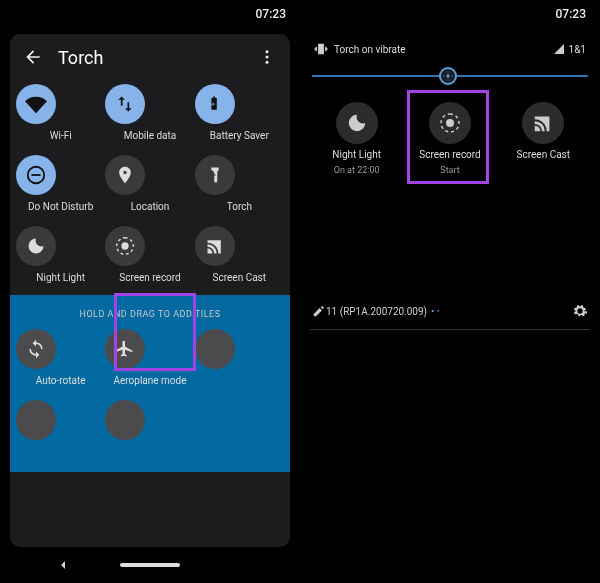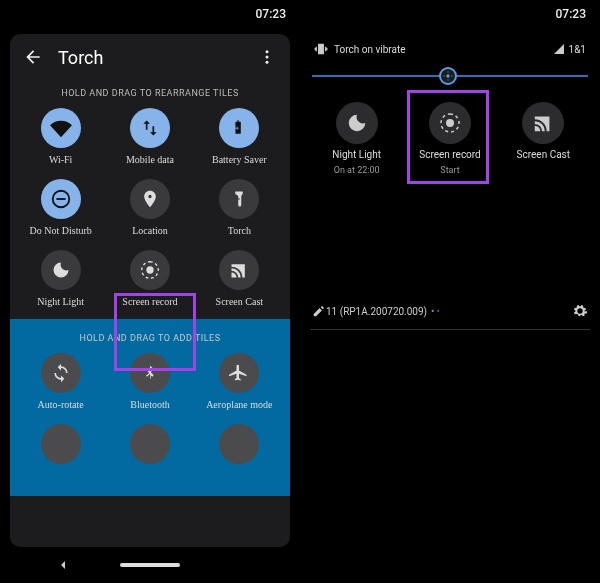--- a/index.html
+++ b/index.html
@@ -66,23 +66,21 @@
   }
   .tile-grid {
     display: grid;
     grid-template-columns: repeat(3, 1fr);
     row-gap: 14px;
     padding: 4px 6px 12px 6px;
   }
   .tile {
     display: flex;
     flex-direction: column;
-    align-items: center;
     gap: 6px;
-    font-family: Liberation Serif, serif;
   }
   .tile .circle {
     width: 40px; height: 40px;
     border-radius: 50%;
     background: #3a3a3c;
     display: flex; align-items: center; justify-content: center;
     color: #ddd;
   }
   .tile.active .circle {
     background: #86b4ea;
@@ -199,21 +197,20 @@
       </div>
       <div class="title">Torch</div>
       <div class="icon-btn">
         <svg width="18" height="18" viewBox="0 0 24 24">
             <circle cx="12" cy="5" r="2" fill="currentColor"></circle>
             <circle cx="12" cy="12" r="2" fill="currentColor"></circle>
             <circle cx="12" cy="19" r="2" fill="currentColor"></circle>
           </svg>
       </div>
     </div>
-    <div class="hint">HOLD AND DRAG TO REARRANGE TILES</div>
 
     <div class="tile-grid">
       <div class="tile active">
         <div class="circle">
             <svg width="22" height="22" viewBox="0 0 24 24">
               <path fill="currentColor" d="M12 4C7 4 2.7 6 0 9l12 13L24 9c-2.7-3-7-5-12-5zm0 7c-2 0-3.8.8-5.2 2L12 19l5.2-6c-1.4-1.2-3.2-2-5.2-2z"></path>
             </svg>
           </div>
         <div class="label">Wi-Fi</div>
       </div>
@@ -291,28 +288,20 @@
         <div class="tile">
           <div class="circle">
               <svg width="20" height="20" viewBox="0 0 24 24">
                 <path fill="currentColor" d="M12 4V1L8 5l4 4V6a6 6 0 0 1 6 6h2a8 8 0 0 0-8-8zm0 14a6 6 0 0 1-6-6H4a8 8 0 0 0 8 8v3l4-4-4-4v3z"></path>
               </svg>
             </div>
           <div class="label">Auto-rotate</div>
         </div>
         <div class="tile">
           <div class="circle">
-              <svg width="18" height="18" viewBox="0 0 24 24">
-                <path fill="currentColor" d="M12 2l5 5-4 4 4 4-5 5V13l-4 4-1.4-1.4L11 12 6.6 7.4 8 6l4 4V2zm1 3v4l2-2-2-2zm0 10v4l2-2-2-2z"></path>
-              </svg>
-            </div>
-          <div class="label">Bluetooth</div>
-        </div>
-        <div class="tile">
-          <div class="circle">
               <svg width="20" height="20" viewBox="0 0 24 24">
                 <path fill="currentColor" d="M21 14l-9-5V3.5a1.5 1.5 0 0 0-3 0V9l-9 5v2l9-3v5l-2 1.5V21l3.5-1L14 21v-1.5L12 18v-5l9 3v-2z"></path>
               </svg>
             </div>
           <div class="label">Aeroplane mode</div>
         </div>
         <div class="tile">
             <div class="circle"></div>
           </div>
         <div class="tile">

